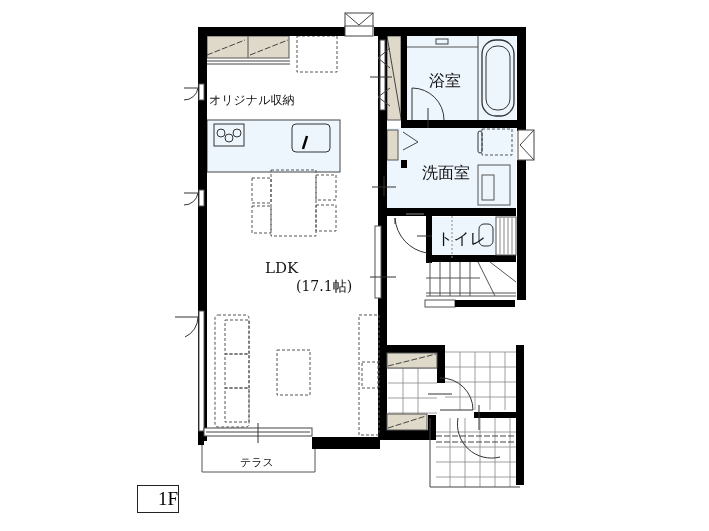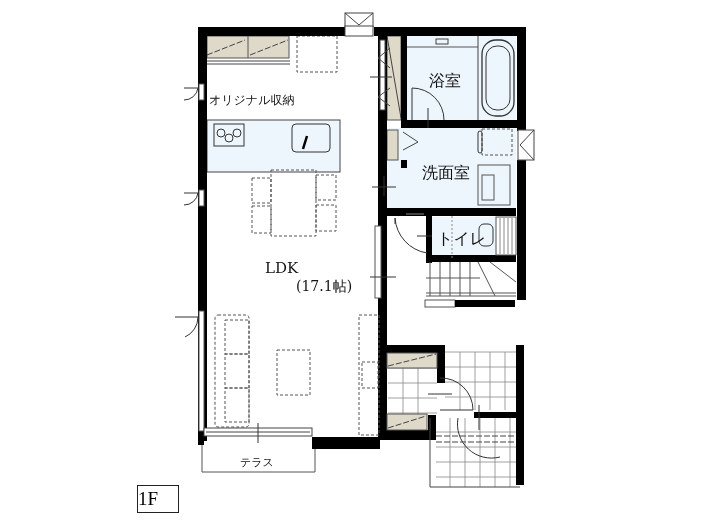--- a/index.html
+++ b/index.html
@@ -1,19 +1,19 @@
 <!DOCTYPE html>
 <html><head>
 <meta charset="utf-8">
 <style>
   html,body{margin:0;padding:0;background:#fff;}
   body{width:709px;height:531px;position:relative;overflow:hidden;font-family:"DejaVu Serif","Liberation Serif",serif;}
   #plan{position:absolute;left:0;top:0;}
   .lbl{position:absolute;color:#111;white-space:nowrap;font-family:"DejaVu Serif","Liberation Serif",serif;}
-  .floor-badge{position:absolute;left:137px;top:485px;width:40px;height:26px;border:1px solid #222;font-size:19px;line-height:26px;text-align:left;font-family:"Liberation Serif","DejaVu Serif",serif;}
+  .floor-badge{position:absolute;left:137px;top:485px;width:40px;height:26px;border:1px solid #222;font-size:19px;line-height:26px;text-align:right;font-family:"Liberation Serif","DejaVu Serif",serif;}
 </style>
 </head>
 <body>
 
 <svg id="plan" width="709" height="531" viewBox="0 0 709 531" xmlns="http://www.w3.org/2000/svg">
 
   <rect x="404" y="36" width="112" height="86" fill="#eef6fd"></rect>
   <rect x="385" y="128" width="131" height="80" fill="#eef6fd"></rect>
   <rect x="426" y="217" width="70" height="38" fill="#eef6fd"></rect>
   <rect x="207" y="120" width="133" height="52" fill="#eef6fd" stroke="#444" stroke-width="1"></rect>

